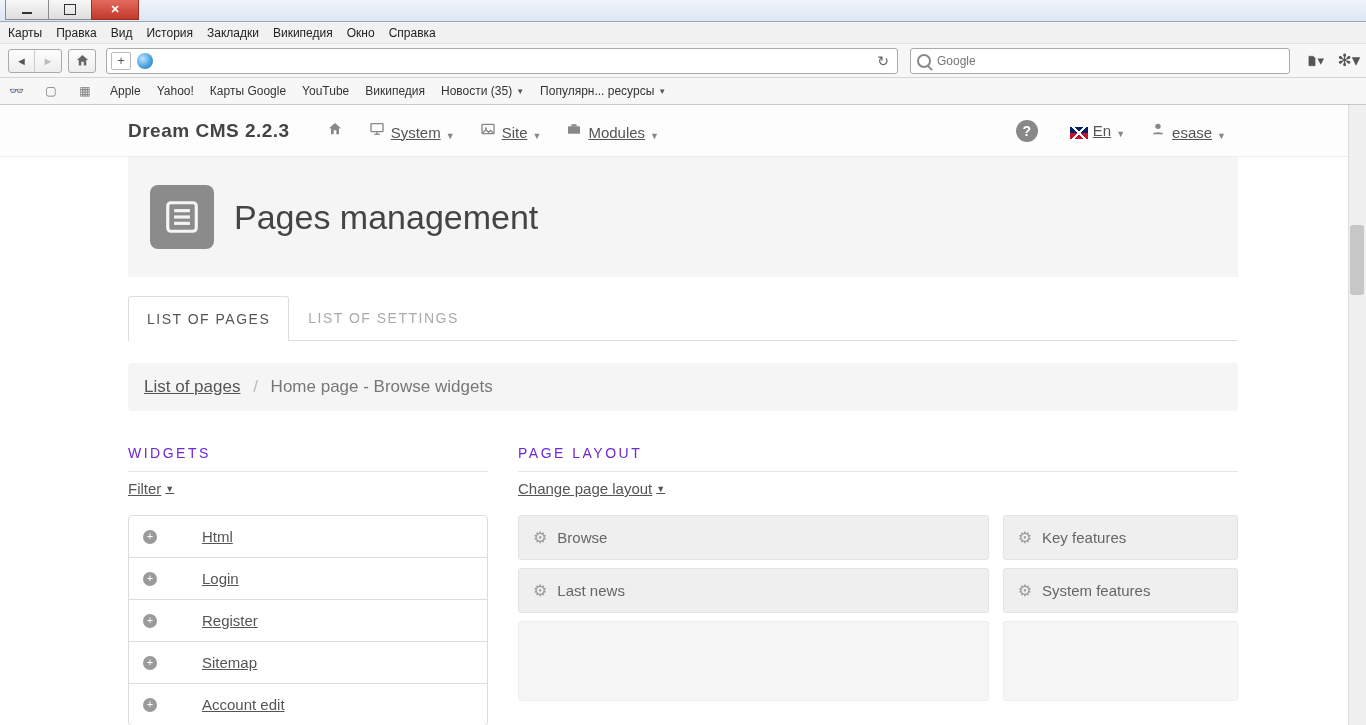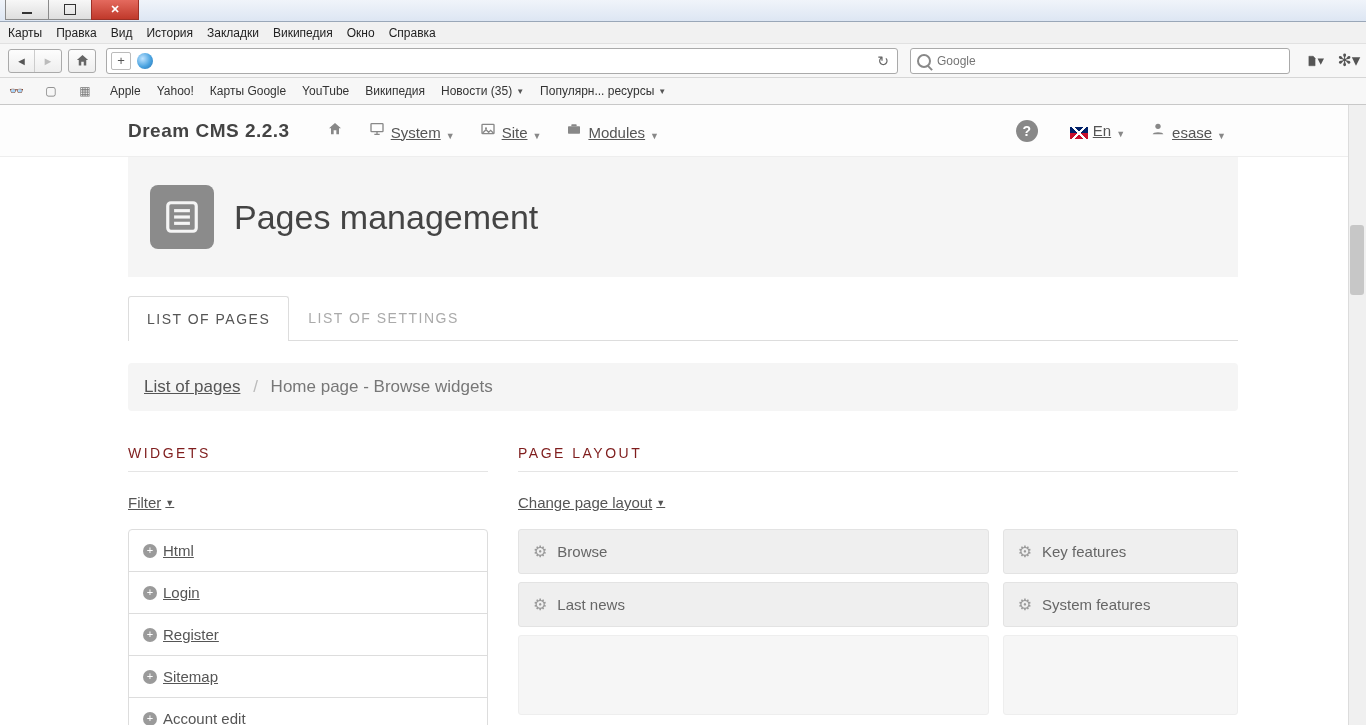--- a/index.html
+++ b/index.html
@@ -91,29 +91,29 @@
   
   .breadcrumb-box { background:#f5f5f5; border-radius:4px; padding:14px 16px; margin-top:22px; font-size:17px;}
   .breadcrumb-link { color:#555; text-decoration:underline; cursor:default;}
   .breadcrumb-sep { color:#bbb; margin:0 8px;}
   .breadcrumb-current { color:#777;}
   
   
   .two-col { display:flex; gap:30px; margin-top:34px;}
   .col-widgets { width:360px;}
   .col-layout { flex:1;}
-  .section-title { font-size:14px; letter-spacing:2.5px; color:#7f1d1d; font-weight:400; padding-bottom:10px; border-bottom:1px solid #e5e5e5; margin-bottom:22px;}
+  .section-title { font-size:14px; letter-spacing:2.5px; color:#6d28d9; font-weight:400; padding-bottom:10px; border-bottom:1px solid #e5e5e5; margin-bottom:8px;}
   
   .filter-link { font-size:15px; color:#555; text-decoration:underline; cursor:default; display:inline-flex; align-items:center; gap:4px;}
   .filter-link .caret { font-size:9px; text-decoration:none;}
   
   .widget-list { border:1px solid #ddd; border-radius:4px; margin-top:18px;}
   .widget-item { padding:12px 14px; border-top:1px solid #ddd; display:flex; align-items:center; gap:6px; font-size:15px;}
   .widget-item:first-child { border-top:none;}
-  .widget-item a { color:#555; text-decoration:underline; cursor:default;}
+  .widget-item a { color:#555; text-decoration:underline; cursor:default;margin-left:39px;}
   .plus-circle { width:14px; height:14px; border-radius:50%; background:#9a9a9a; color:#fff; font-size:11px; display:flex; align-items:center; justify-content:center; line-height:1;}
   
   .layout-cols { display:flex; gap:14px; margin-top:18px;}
   .layout-col { border-radius:4px; display:flex; flex-direction:column; gap:8px;}
   .layout-col.main { flex:2;}
   .layout-col.side { flex:1;}
   .layout-block { background:#efefef; border:1px solid #e3e3e3; border-radius:3px; padding:12px 14px; display:flex; align-items:center; gap:10px; font-size:15px; color:#666; cursor:default;}
   .gear-icon { color:#9a9a9a; font-size:16px;}
   .layout-spacer { flex:1; min-height:80px; background:#f6f6f6; border:1px solid #eee; border-radius:3px;}
   

